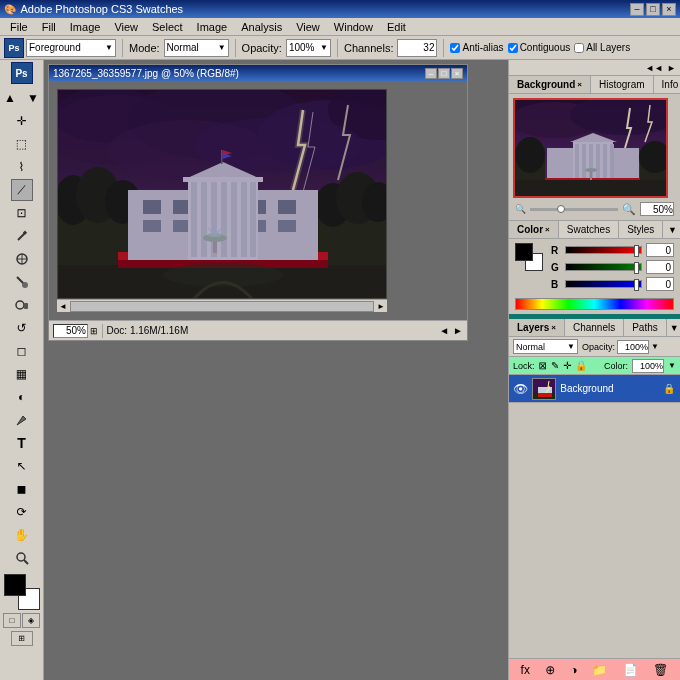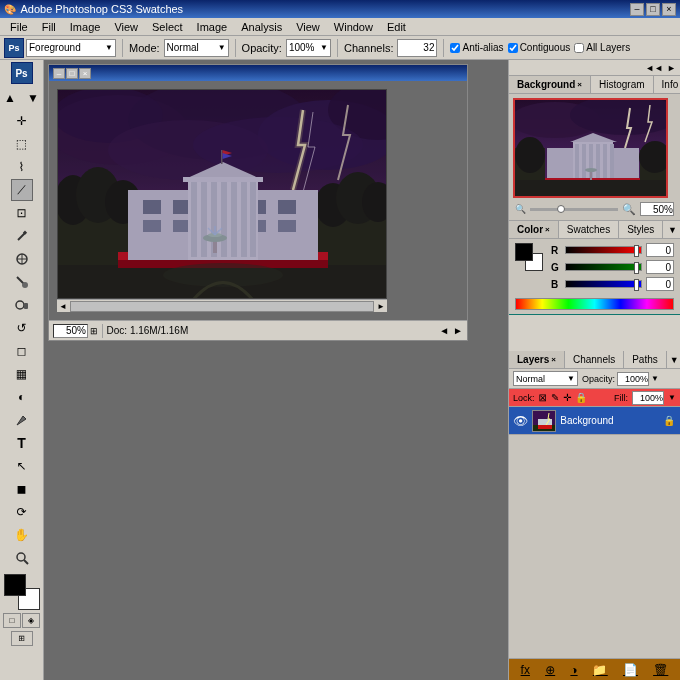--- a/index.html
+++ b/index.html
@@ -245,21 +245,21 @@
       background: white; border: 1px solid #666;
       border-radius: 50%;
     }
     .nav-zoom-input {
       width: 34px; height: 14px; border: 1px solid #888;
       background: white; font-size: 10px; text-align: right;
     }
 
     
     #color-panel {
-      border-bottom: 1px solid #0f766e;
+      border-bottom: 5px solid #0f766e;
     }
     #color-tabs {
       background: #d4d0c8;
       display: flex;
       align-items: center;
       border-bottom: 1px solid #a0a0a0;
       height: 18px;
     }
     #color-content {
       padding: 4px 6px;
@@ -312,21 +312,20 @@
       background: linear-gradient(to right, #ff0000, #ffff00, #00ff00, #00ffff, #0000ff, #ff00ff, #ff0000);
       border: 1px solid #888;
     }
 
     
     #layers-panel {
       flex: 1;
       display: flex;
       flex-direction: column;
       overflow: hidden;
-      margin-top: 36px;
     }
     #layers-tabs {
       background: #d4d0c8;
       display: flex;
       align-items: center;
       border-bottom: 1px solid #a0a0a0;
       height: 18px;
     }
     #layers-options {
       background: #d4d0c8;
@@ -347,21 +346,21 @@
       display: flex; align-items: center;
     }
     .layers-opacity {
       display: flex; align-items: center; gap: 2px; font-size: 9px;
     }
     .layers-opacity-input {
       width: 32px; height: 14px; border: 1px solid #888;
       background: white; font-size: 9px; text-align: right;
     }
     #layers-lock-row {
-      background: #ef4444;
+      background: #86efac;
       height: 18px;
       display: flex;
       align-items: center;
       padding: 0 4px;
       gap: 4px;
       border-bottom: 1px solid #a0a0a0;
       font-size: 9px;
     }
     .lock-icon { font-size: 10px; cursor: pointer; }
     .fill-label { font-size: 9px; margin-left: auto; }
@@ -387,28 +386,27 @@
     .layer-eye { font-size: 12px; cursor: pointer; }
     .layer-thumb {
       width: 24px; height: 22px;
       border: 1px solid #888;
       overflow: hidden;
       flex-shrink: 0;
     }
     .layer-name { font-size: 10px; flex: 1; }
     .layer-lock-icon { font-size: 10px; }
     #layers-footer {
-      background: #a16207;
+      background: #fca5a5;
       height: 22px;
       border-top: 1px solid #a0a0a0;
       display: flex;
       align-items: center;
       justify-content: space-around;
       padding: 0 4px;
-      text-decoration: underline;
     }
     .layers-footer-btn { font-size: 12px; cursor: pointer; }
 
     
     #rp-top {
       background: #d4d0c8;
       height: 16px;
       display: flex;
       align-items: center;
       justify-content: flex-end;
@@ -577,20 +575,21 @@
       <div class="mode-icon" title="Edit in Standard Mode">□</div>
       <div class="mode-icon" title="Edit in Quick Mask Mode">◈</div>
     </div>
     <div class="screen-mode" title="Screen Mode">⊞</div>
   </div>
 
   <div id="workspace">
 
     <div id="doc-window">
       <div id="doc-titlebar">
+        <span>1367265_36359577.jpg @ 50% (RGB/8#)</span>
         <div class="doc-controls">
           <div class="doc-btn">–</div>
           <div class="doc-btn">□</div>
           <div class="doc-btn">×</div>
         </div>
       </div>
       <div id="doc-content">
         <div id="doc-image">
 
           <svg width="330" height="210" xmlns="http://www.w3.org/2000/svg">
@@ -859,21 +858,21 @@
           <input type="text" class="layers-opacity-input" value="100%" style="">
           <span style="font-size:8px;">▼</span>
         </div>
       </div>
       <div id="layers-lock-row">
         <span>Lock:</span>
         <span class="lock-icon" title="Lock Transparent Pixels">⊠</span>
         <span class="lock-icon" title="Lock Image Pixels">✎</span>
         <span class="lock-icon" title="Lock Position">✛</span>
         <span class="lock-icon" title="Lock All">🔒</span>
-        <span class="fill-label">Fill:</span>
+        <span class="fill-label">Color:</span>
         <input type="text" class="fill-input" value="100%" style="">
         <span style="font-size:8px;">▼</span>
       </div>
       <div id="layers-content">
         <div class="layer-row active">
           <span class="layer-eye">👁</span>
           <div class="layer-thumb">
             <svg width="24" height="22" xmlns="http://www.w3.org/2000/svg">
               <rect width="24" height="22" fill="#3a1050"></rect>
               <rect x="5" y="8" width="14" height="10" fill="#c8d0d8"></rect>

